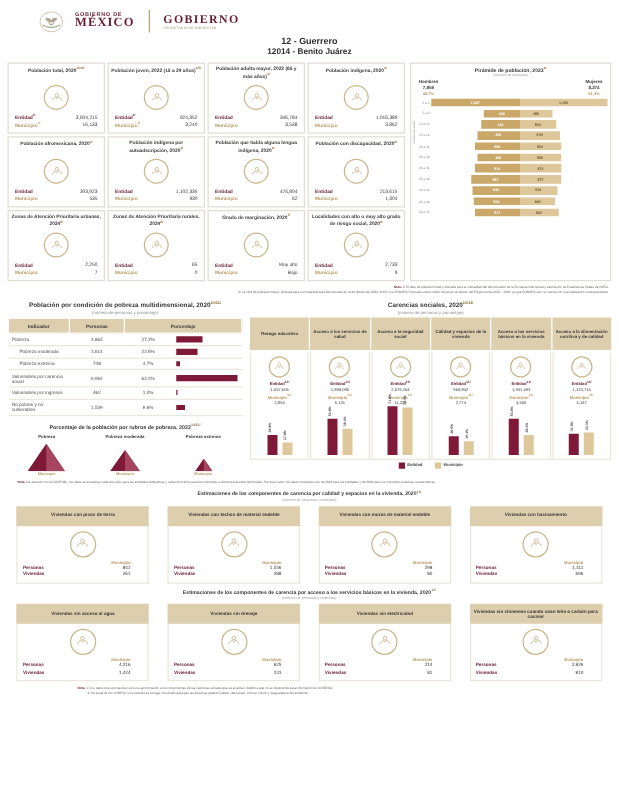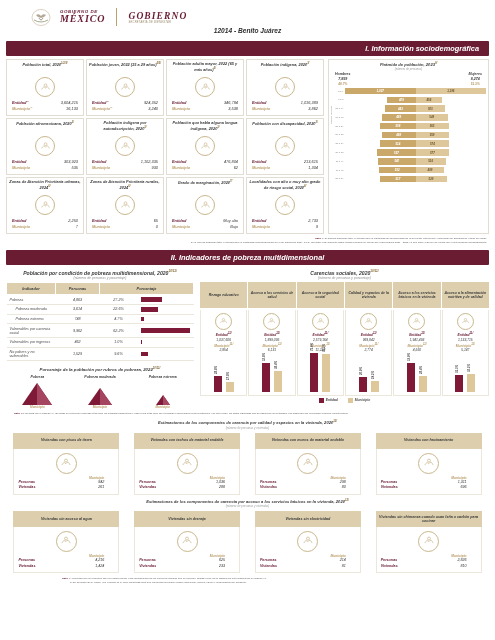--- a/index.html
+++ b/index.html
@@ -3,21 +3,21 @@
 <meta charset="utf-8">
 <style>
   * { box-sizing: border-box; margin: 0; padding: 0; }
   body {
     width: 495px; height: 640px;
     background: #ffffff;
     font-family: "Liberation Sans", sans-serif;
     color: #4a4a4a;
     overflow: hidden;
   }
-  .page { width: 495px; height: 640px; position: relative; font-style: italic; }
+  .page { width: 495px; height: 640px; position: relative; }
 
   
   .header { padding: 8px 0 2px 0; }
   .brand-row { display: flex; align-items: center; padding-left: 28px; gap: 6px; }
   .eagle {
     width: 26px; height: 17px; flex: 0 0 26px;
     display: flex; align-items: center; justify-content: center;
   }
   .gob-block { line-height: 1.0; }
   .gob-top {
@@ -241,24 +241,24 @@
       <div class="gob-block">
         <div class="gob-top">GOBIERNO DE</div>
         <div class="gob-mex">MÉXICO</div>
       </div>
       <div class="divider-v"></div>
       <div>
         <div class="bienestar">GOBIERNO</div>
         <div class="bienestar-sub">SECRETARÍA DE BIENESTAR</div>
       </div>
     </div>
+    <div class="title-sub">12 - Guerrero</div>
     <div class="title-sub2">12014 - Benito Juárez</div>
   </div>
 
-  <div class="banner">I. Información sociodemográfica</div>
 
   <div class="sd-wrap">
     <div class="sd-left">
       <div class="sd-grid" id="sd-grid">
           <div class="card">
             <div class="card-title">Población total, 2020<sup>1/2/3/</sup></div>
             <div class="card-icon">
               <svg width="13" height="13" viewBox="0 0 20 20">
                 <path d="M4 13 Q7 7 10 11 Q13 6 16 13" fill="none" stroke="#c2ad7e" stroke-width="0.9"></path>
                 <circle cx="10" cy="6.5" r="2.1" fill="none" stroke="#c2ad7e" stroke-width="0.9"></circle>
@@ -607,21 +607,20 @@
         </div>
     </div>
   </div>
 
   <div class="note">
     <b>Nota:</b>
     <span>1/ El dato de población total y utilizada para la mortalidad del denominador de la Encuesta Intercensal y estimación de Estadísticas Vitales de INEGI.</span><br>
     <span>2/ La cifra de población total y utilizada para la mortalidad está denominada en el de febrero de 2024. 3/4/5/ Los CONAPO/ Consulta sobre medio funcional se utilizan del Proyecciones 2021 - 2030, ya que CONAPO aún no cuenta con la actualización correspondiente.</span>
   </div>
 
-  <div class="banner center">II. Indicadores de pobreza multidimensional</div>
 
   <div class="s2">
     <div class="s2-left">
       <div class="sec-title">
         <span>Población por condición de pobreza multidimensional, 2020</span><sup>10/11/</sup>
       </div>
       <div class="sec-sub">(número de personas y porcentaje)</div>
       <table class="pov">
         <thead>
             <tr id="pov-head">

